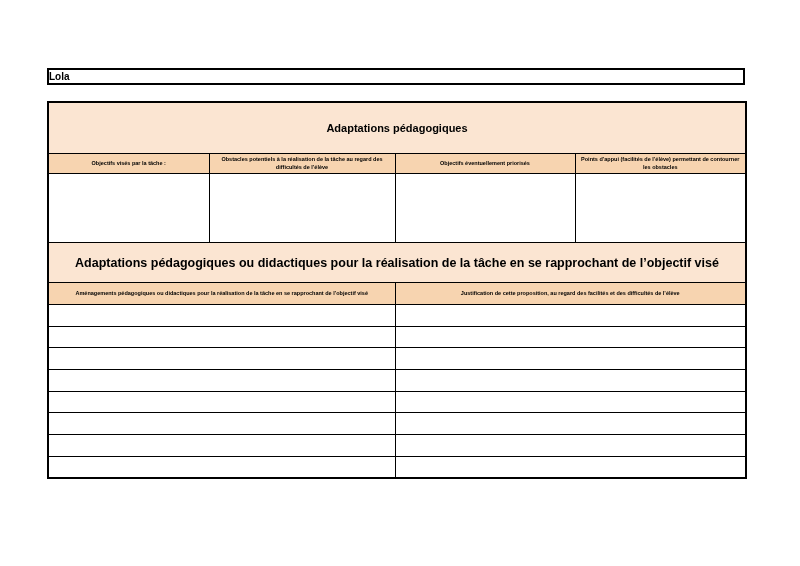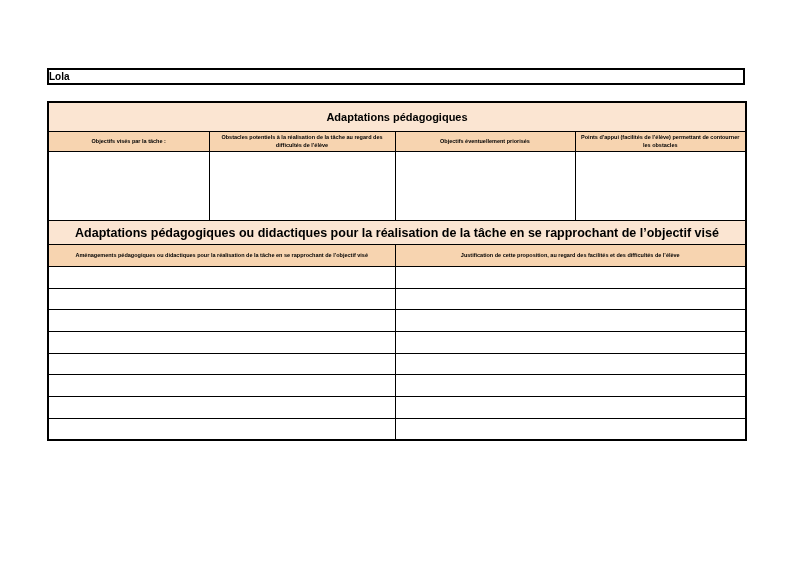--- a/index.html
+++ b/index.html
@@ -42,36 +42,36 @@
     border: 1px solid var(--border, #000);
     vertical-align: middle;
     overflow: hidden;
   }
   tr.banner-row td {
     height: 19px;
     background: var(--banner-bg, #fbe5d2);
     text-align: center;
     font-size: 11px;
     font-weight: bold;
-    padding: 8px 2px;
+    padding: 19px 2px;
   }
   tr.header-row td, tr.header-row2 td {
     background: var(--header-bg, #f7d4b0);
     text-align: center;
     font-size: 5.5px;
     font-weight: bold;
     line-height: 1.3;
     padding: 1px 3px;
   }
   tr.header-row td { height: 20px; }
   tr.header-row2 td { height: 22px; }
   td.align-left { text-align: left; }
   tr.entry-row td { height: 69px; background: #fff; }
   tr.banner2-row td {
-    height: 24px;
+    height: 40px;
     background: var(--banner-bg, #fbe5d2);
     text-align: center;
     font-size: 12.5px;
     font-weight: bold;
     padding: 2px 4px;
   }
   tr.empty-row td { height: 21.7px; background: #fff; }
 </style>
 </head>
 <body>

